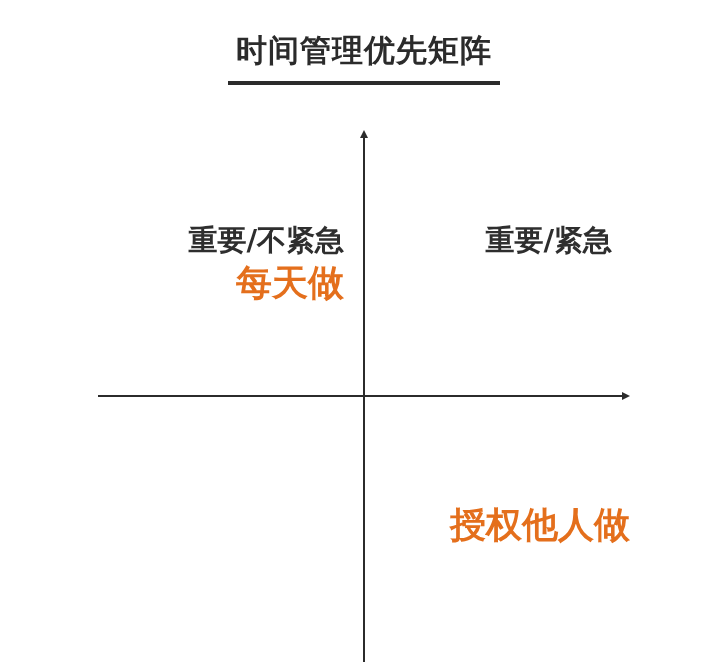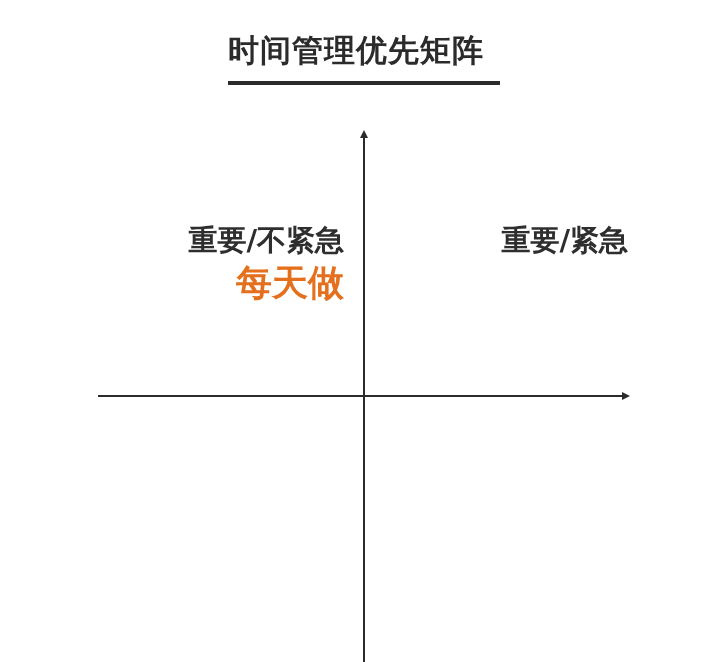--- a/index.html
+++ b/index.html
@@ -1,26 +1,26 @@
 <!DOCTYPE html>
 <html><head>
   <meta charset="utf-8">
   <style>
     html, body { margin: 0; padding: 0; background: #ffffff; }
     body { width: 720px; height: 662px; position: relative; overflow: hidden;
            font-family: "DejaVu Sans", "Liberation Sans", sans-serif; }
-    .title { position: absolute; left: 228px; top: 30px; width: 272px; 
+    .title { position: absolute; left: 228px; top: 30px; width: 272px; text-align: center;
              font-size: 31px; font-weight: bold; color: #2b2b2b; letter-spacing: 1px; line-height: 40px; }
     .title-underline { position: absolute; left: 228px; top: 81px; width: 272px; height: 4px; background: #2b2b2b; }
     .axes { position: absolute; left: 0; top: 0; }
     .quad { position: absolute; text-align: right; width: 260px; }
     .quad .label { font-size: 29px; font-weight: bold; color: #2e2e2e; line-height: 40px; }
     .quad .action { font-size: 36px; font-weight: bold; color: #e46f1c; line-height: 46px; }
     .q-tl { left: 84px;  top: 220px; }
-    .q-tr { left: 368px; top: 220px; }
+    .q-tr { left: 352px; top: 220px; }
     .q-bl { left: 84px;  top: 502px; }
     .q-br { left: 370px; top: 502px; }
   </style>
 </head>
 <body>
 
 <div class="title">时间管理优先矩阵</div>
 <div class="title-underline"></div>
 
 <svg class="axes" width="720" height="662">
@@ -39,13 +39,14 @@
 </div>
 
 <div class="quad q-tr">
   <div class="label">重要/紧急</div>
 </div>
 
 <div class="quad q-bl">
 </div>
 
 <div class="quad q-br">
+  <div class="action">授权他人做</div>
 </div>
 
 </body></html>

